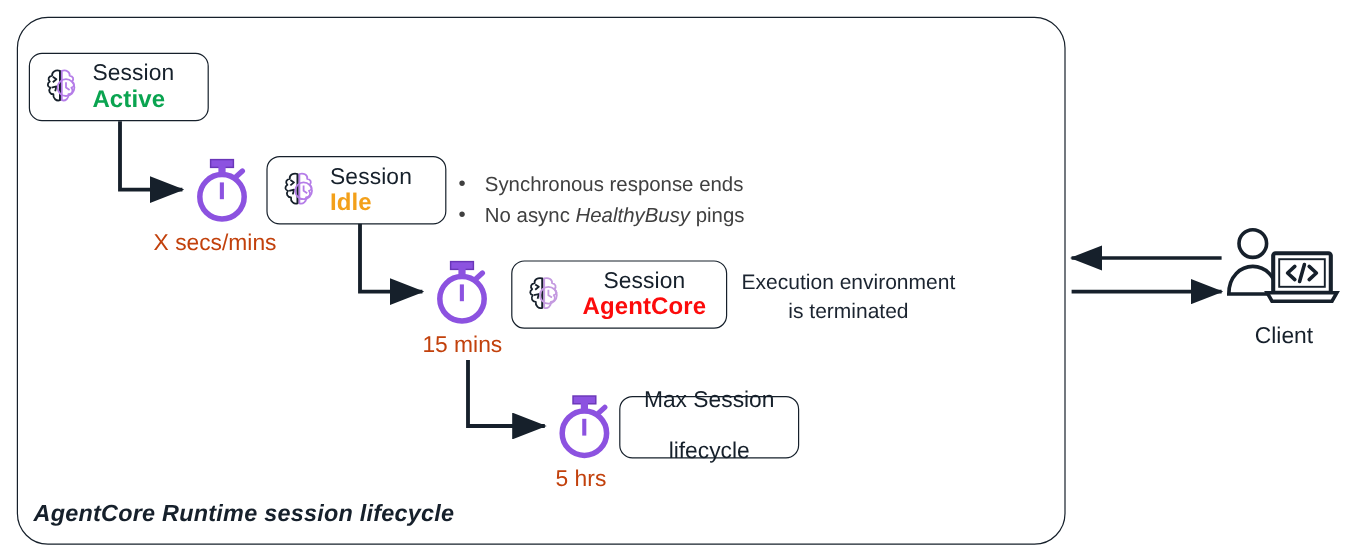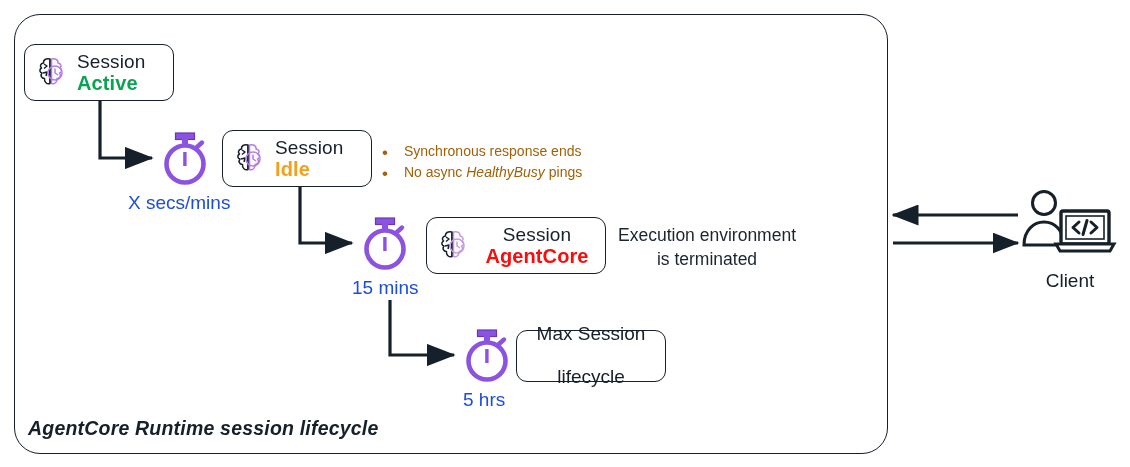--- a/index.html
+++ b/index.html
@@ -72,38 +72,38 @@
     align-items: center;
     justify-content: center;
     font-size: 19px;
     color: #16202b;
     line-height: 1.2;
   }
 
   
   .tick-label {
     font-size: 19px;
-    color: #1d4ed8;
+    color: #c2410c;
     white-space: nowrap;
   }
   .note-text {
     font-size: 17.5px;
     color: #1b2430;
     line-height: 1.35;
     white-space: nowrap;
     text-align: center;
   }
   .bullet-list {
     list-style: none;
     margin: 0;
     padding: 0;
   }
   .bullet-list li {
-    font-size: 14px;
-    color: #a16207;
+    font-size: 17px;
+    color: #404040;
     line-height: 1.5;
     white-space: nowrap;
     position: relative;
     padding-left: 26px;
   }
   .bullet-list li::before {
     content: "\2022";
     position: absolute;
     left: 4px;
     top: -1px;

